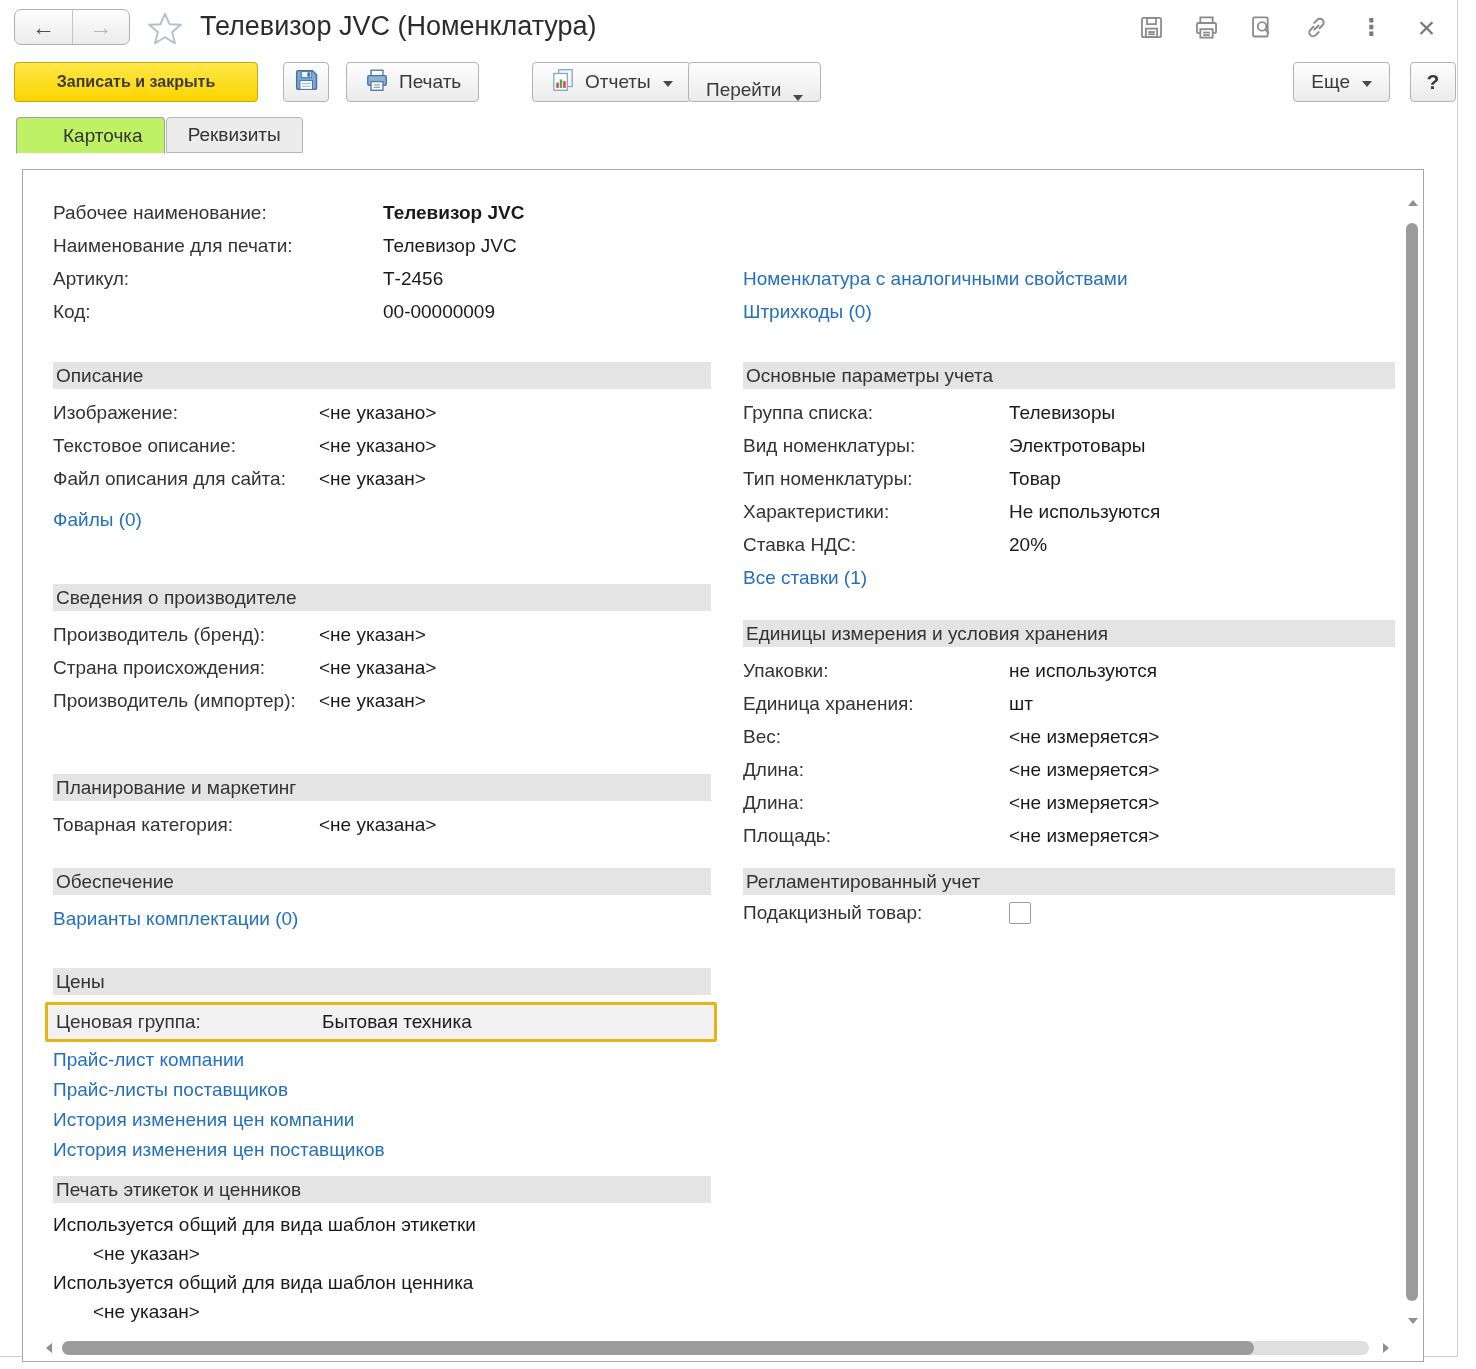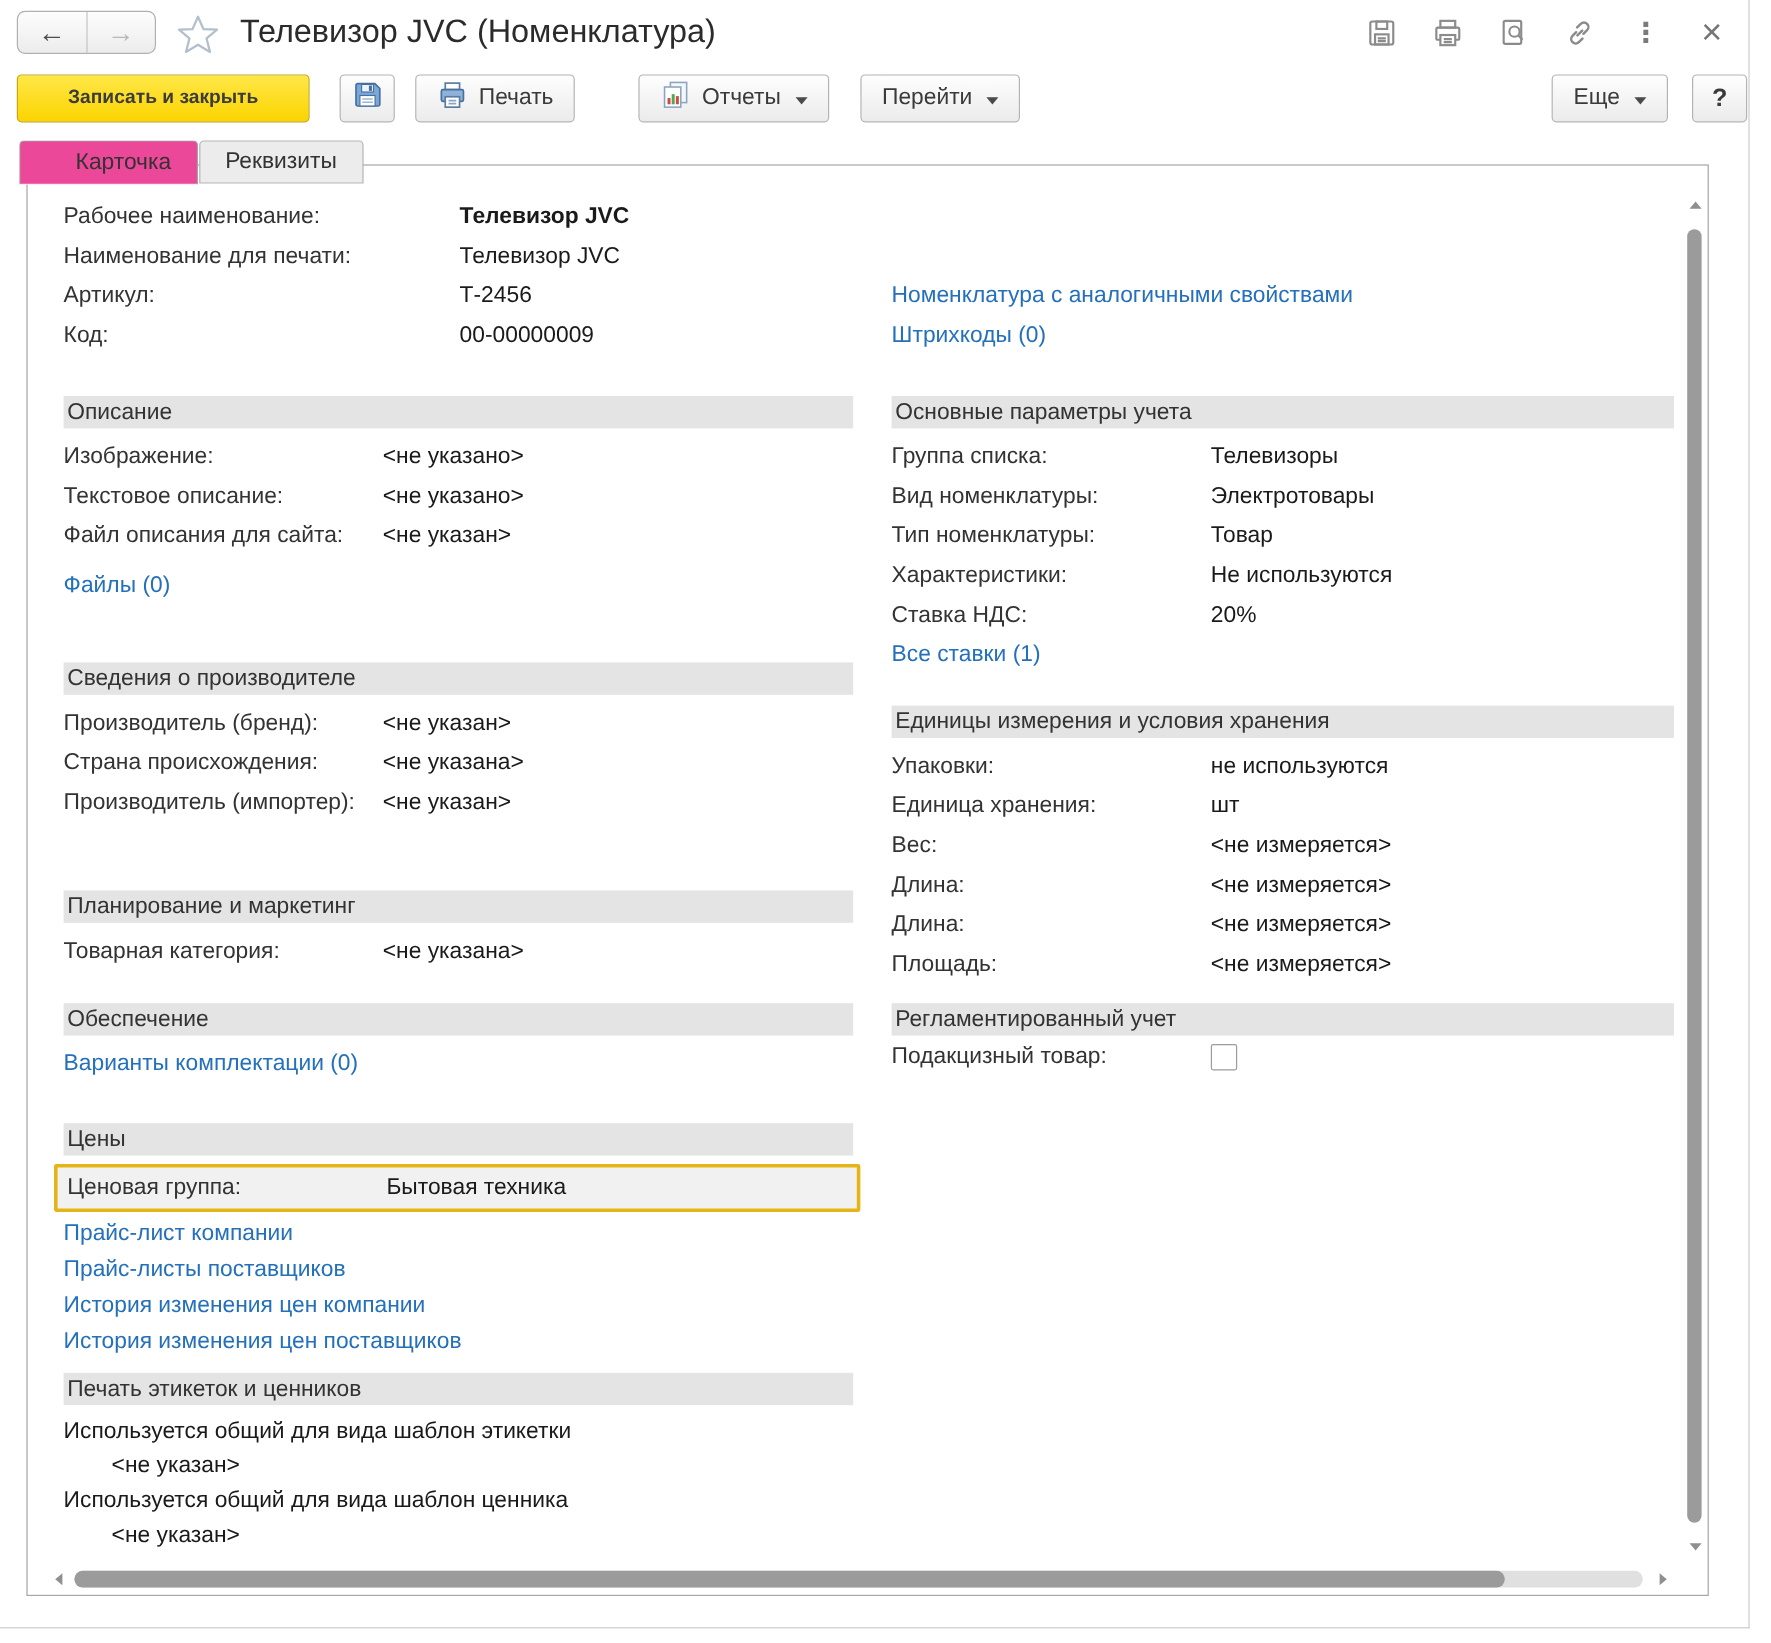--- a/index.html
+++ b/index.html
@@ -35,35 +35,35 @@
     height:40px; padding:0 17px; font-size:19px; color:#3a3a3a;
     background:linear-gradient(#fefefe,#ebebeb); border:1px solid #b3b3b3;
     border-radius:4px; cursor:pointer; white-space:nowrap; position:absolute; top:2px;
     font-family:inherit; }
   .btn-primary { left:14px; width:244px;
     background:linear-gradient(#ffe748,#fbd400); border:1px solid #c7a70c;
     font-weight:bold; font-size:16px; color:#3c3c3c; }
   .btn-saveicon { left:283px; width:46px; padding:0; }
   .btn-print { left:346px; }
   .btn-reports { left:532px; }
-  .btn-goto { left:717px; }
+  .btn-goto { left:688px;align-items:flex-end; }
   .btn-more { right:86px; }
   .btn-help { right:20px; width:46px; padding:0; font-size:21px; font-weight:bold; }
   .caret { width:0; height:0; border-left:5px solid transparent; border-right:5px solid transparent;
     border-top:6px solid #4a4a4a; display:inline-block; margin-left:3px; margin-top:3px; }
 
   
   .tabs { position:absolute; left:16px; top:117px; display:flex; z-index:3; }
   .tab { height:36px; padding:0 21px; display:flex; align-items:center; font-size:19px;
     color:#333; background:#ececec; border:1px solid #b5b5b5; border-radius:4px 4px 0 0;
     margin-right:1px; cursor:pointer; }
-  .tab.active { background:#ec4899; border-color:#a0a0a0; border-bottom:1px solid #fff; height:37px; z-index:4;padding-left:46px; }
-
-  
-  .content { position:absolute; left:22px; top:137px; width:1402px; height:1193px;
+  .tab.active { background:#bef264; border-color:#a0a0a0; border-bottom:1px solid #fff; height:37px; z-index:4;padding-left:46px; }
+
+  
+  .content { position:absolute; left:22px; top:169px; width:1402px; height:1193px;
     border:1px solid #a6a6a6; background:#fff; }
   .sec { position:absolute; font-size:19px; }
   .sec-h { background:#e4e4e4; color:#333; line-height:27px; height:27px;
     padding:0 8px 0 3px; margin-bottom:7px; white-space:nowrap; overflow:hidden; }
   .row { display:flex; align-items:flex-start; line-height:33px; }
   .lbl { flex:0 0 266px; color:#333; padding-right:8px; }
   .row-top .lbl { flex-basis:330px; }
   .val { color:#1a1a1a; white-space:nowrap; }
   .bold { font-weight:bold; }
   .link { display:block; color:#2470bb; line-height:33px; cursor:pointer; text-decoration:none; width:max-content;text-align:right; }

